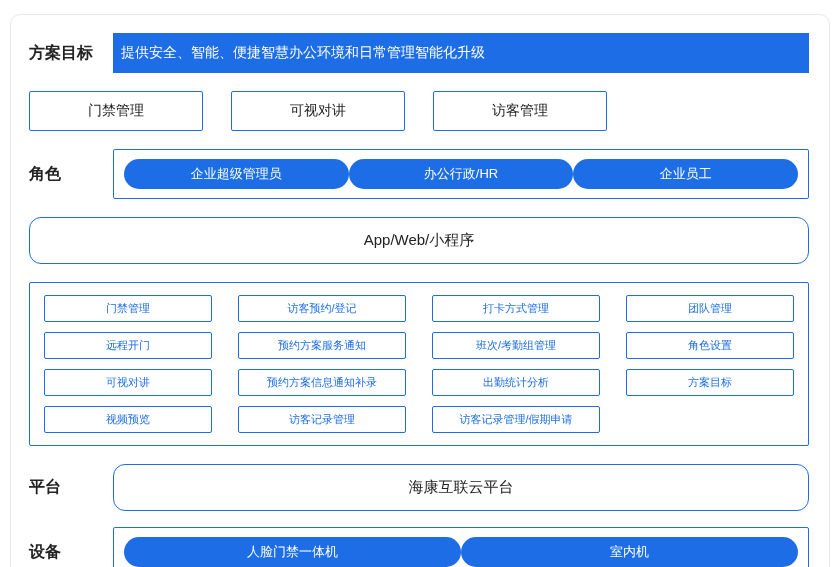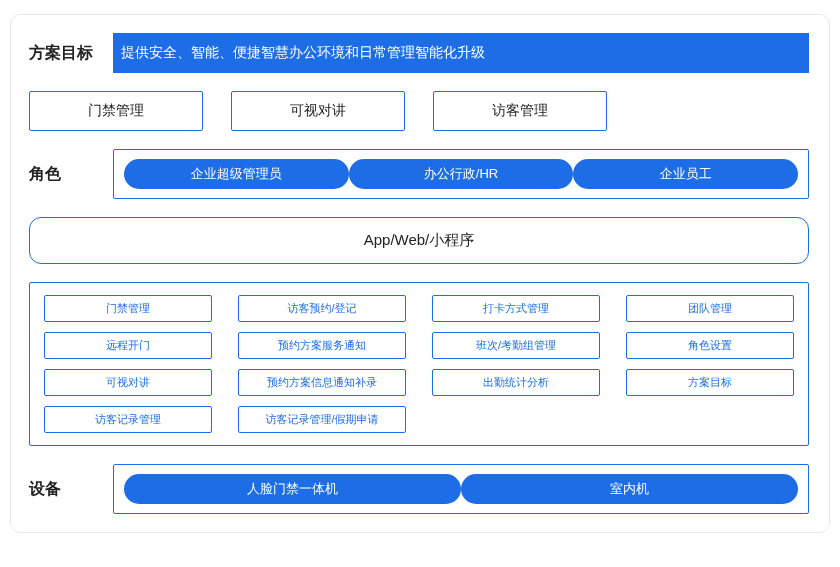--- a/index.html
+++ b/index.html
@@ -158,28 +158,35 @@
             <div class="fn-item">打卡方式管理</div>
             <div class="fn-item">团队管理</div>
             <div class="fn-item">远程开门</div>
             <div class="fn-item">预约方案服务通知</div>
             <div class="fn-item">班次/考勤组管理</div>
             <div class="fn-item">角色设置</div>
             <div class="fn-item">可视对讲</div>
             <div class="fn-item">预约方案信息通知补录</div>
             <div class="fn-item">出勤统计分析</div>
             <div class="fn-item">方案目标</div>
+            <div class="fn-item">视频预览</div>
             <div class="fn-item">访客记录管理</div>
             <div class="fn-item">访客记录管理/假期申请</div>
             <div class="fn-item fn-blank"></div>
           </div>
       </div>
     </div>
   </div>
 
+  <div class="row row-gap-small">
+    <div class="label">平台</div>
+    <div class="content">
+      <div class="entry-box">海康互联云平台</div>
+    </div>
+  </div>
 
   <div class="row" style="margin-bottom:0;">
     <div class="label">设备</div>
     <div class="content">
       <div class="outer-box">
         <div class="pill-row pill-2">
           <div class="pill">人脸门禁一体机</div>
           <div class="pill">室内机</div>
         </div>
       </div>

